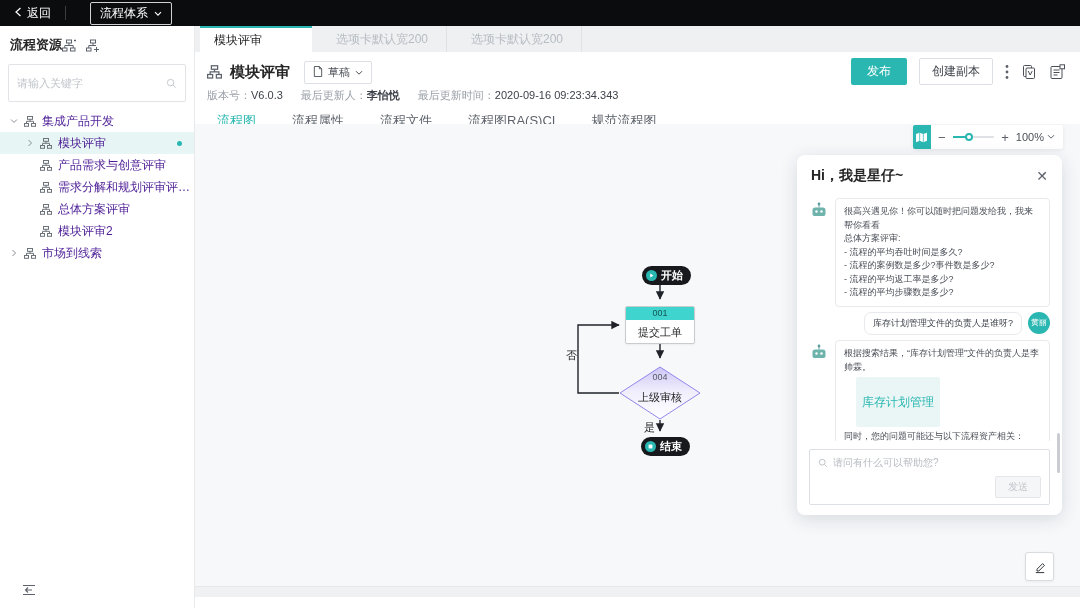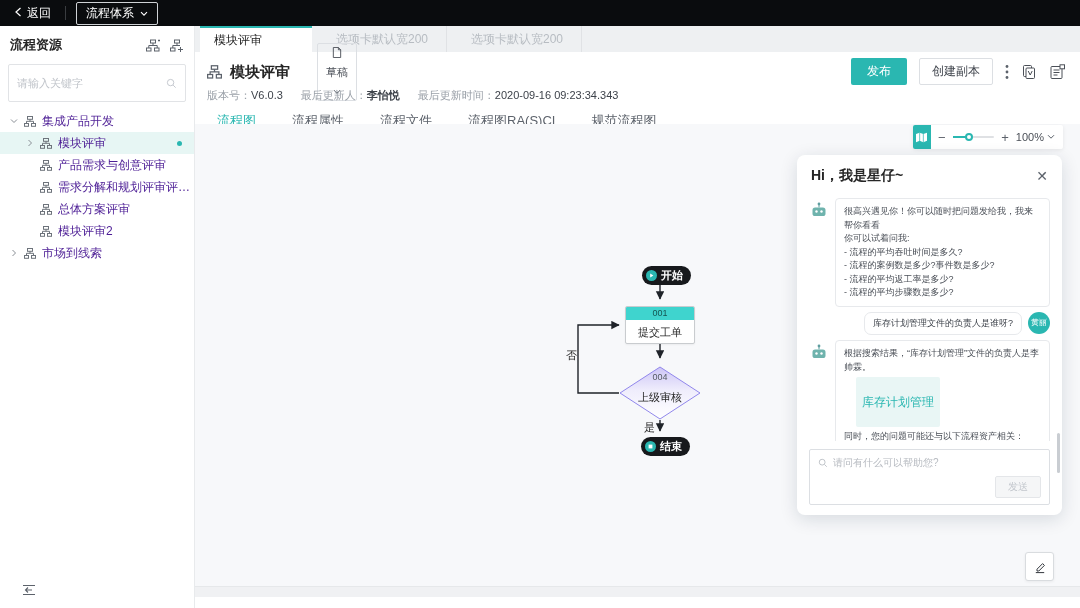--- a/index.html
+++ b/index.html
@@ -4,25 +4,25 @@
 <style>
   * { margin:0; padding:0; box-sizing:border-box; }
   html,body { width:1080px; height:608px; }
   body { font-family:"Liberation Sans", sans-serif; background:#fff; overflow:hidden; }
   .app { position:relative; width:1080px; height:608px; background:#fff; overflow:hidden; }
 
   
   .topbar { position:absolute; left:0; top:0; width:1080px; height:26px; background:#0a0c0e; display:flex; align-items:center; color:#fff; z-index:30; }
   .back-btn { display:flex; align-items:center; gap:5px; padding:0 14px; height:100%; font-size:12px; cursor:pointer; }
   .topbar-divider { width:1px; height:14px; background:#3a3d40; }
-  .system-selector { margin-left:10px; display:flex; align-items:center; gap:6px; border:1px solid #cfd2d5; border-radius:2px; padding:2px 9px; font-size:12px; cursor:pointer; }
+  .system-selector { margin-left:24px; display:flex; align-items:center; gap:6px; border:1px solid #cfd2d5; border-radius:2px; padding:2px 9px; font-size:12px; cursor:pointer; }
 
   
   .sidebar { position:absolute; left:0; top:26px; width:195px; height:582px; background:#fff; border-right:1px solid #e8eaec; z-index:20; }
-  .sidebar-head { display:flex; align-items:center; justify-content:space-between; padding:10px 10px 6px 10px; }
+  .sidebar-head { display:flex; align-items:center; padding:10px 10px 6px 10px; }
   .sidebar-title { font-size:13px; font-weight:bold; color:#262626; }
   .sidebar-head-icons { display:flex; gap:10px; color:#5c626b; }
   .sidebar-head-icons span { cursor:pointer; display:inline-flex; }
   .search-box { margin:4px 8px 8px 8px; border:1px solid #e1e3e6; border-radius:2px; height:36px; display:flex; align-items:center; padding:18px 8px; }
   .search-box input { border:none; outline:none; flex:1; font-size:11px; color:#333; font-family:inherit; background:transparent; }
   .search-box input::placeholder { color:#c0c4ca; }
   .search-box .sicon { color:#c0c4ca; display:inline-flex; }
   .tree { font-size:12px; color:#4c1d95; }
   .trow { display:flex; align-items:center; height:22px; gap:6px; cursor:pointer; position:relative; }
   .trow.selected { background:#e7f6f4; }
@@ -36,21 +36,21 @@
   .main { position:absolute; left:195px; top:26px; width:885px; height:582px; }
   .tabstrip { height:26px; background:#eef0f2; display:flex; align-items:stretch; }
   .tab { display:flex; align-items:center; font-size:12px; cursor:pointer; }
   .tab.active { width:112px; background:#fff; border-top:2px solid #2ab7b1; color:#262626; padding-left:14px; margin-left:5px; }
   .tab.inactive { width:135px; color:#b7bcc2; justify-content:flex-start; padding-left:24px; border-right:1px solid #e0e2e5; }
 
   .docheader { height:72px; background:#fff; padding:8px 14px 0 12px; position:relative; }
   .title-row { display:flex; align-items:center; gap:8px; height:24px; }
   .title-ic { color:#5c626b; display:inline-flex; }
   .doc-title { font-size:15px; font-weight:bold; color:#262626; }
-  .status-pill { display:flex; align-items:center; gap:5px; border:1px solid #dcdfe3; border-radius:2px; padding:3px 8px; font-size:11px; color:#4a4f57; cursor:pointer; margin-left:19px;flex-direction:column; }
+  .status-pill { display:flex; align-items:center; gap:5px; border:1px solid #dcdfe3; border-radius:2px; padding:3px 8px; font-size:11px; color:#4a4f57; cursor:pointer; margin-left:6px; }
   .header-actions { position:absolute; right:14px; top:6px; display:flex; align-items:center; gap:12px; }
   .btn-publish { background:#2ab7b1; color:#fff; border:none; font-size:12px; padding:5px 16px; border-radius:2px; cursor:pointer; font-family:inherit; }
   .btn-copy { background:#fff; color:#40454d; border:1px solid #dcdfe3; font-size:12px; padding:4px 12px; border-radius:2px; cursor:pointer; font-family:inherit; }
   .more-dots { color:#5c626b; cursor:pointer; display:inline-flex; }
   .hicon { color:#4a4f57; cursor:pointer; display:inline-flex; }
   .meta-row { display:flex; align-items:center; gap:18px; margin-top:4px; font-size:11px; }
   .meta-label { color:#9aa0a8; }
   .meta-value { color:#3d424a; }
   .subtabs { display:flex; gap:36px; margin-top:9px; padding-left:10px; font-size:13px; }
   .subtab { color:#5c626b; padding-bottom:5px; cursor:pointer; }
@@ -441,21 +441,21 @@
                 <svg width="20" height="20" viewBox="0 0 20 20">
                   <circle cx="10" cy="4" r="1.4" fill="#5f9ea0"></circle>
                   <path d="M10 5v2.4" stroke="#5f9ea0"></path>
                   <rect x="3.5" y="7.4" width="13" height="8.6" rx="2.6" fill="#6fb3ad"></rect>
                   <circle cx="7.5" cy="11.5" r="1.2" fill="#fff"></circle>
                   <circle cx="12.5" cy="11.5" r="1.2" fill="#fff"></circle>
                 </svg>
               </span>
             <div class="bubble">
               <div>很高兴遇见你！你可以随时把问题发给我，我来帮你看看</div>
-              <div>你可以试着问我:</div>
+              <div>总体方案评审:</div>
               <div class="sug-line">- 流程的平均吞吐时间是多久?</div>
               <div class="sug-line">- 流程的案例数是多少?事件数是多少?</div>
               <div class="sug-line">- 流程的平均返工率是多少?</div>
               <div class="sug-line">- 流程的平均步骤数是多少?</div>
             </div>
           </div>
           <div class="msg-row user">
             <div class="bubble user-b">库存计划管理文件的负责人是谁呀?</div>
             <span class="user-avatar">黄丽</span>
           </div>

